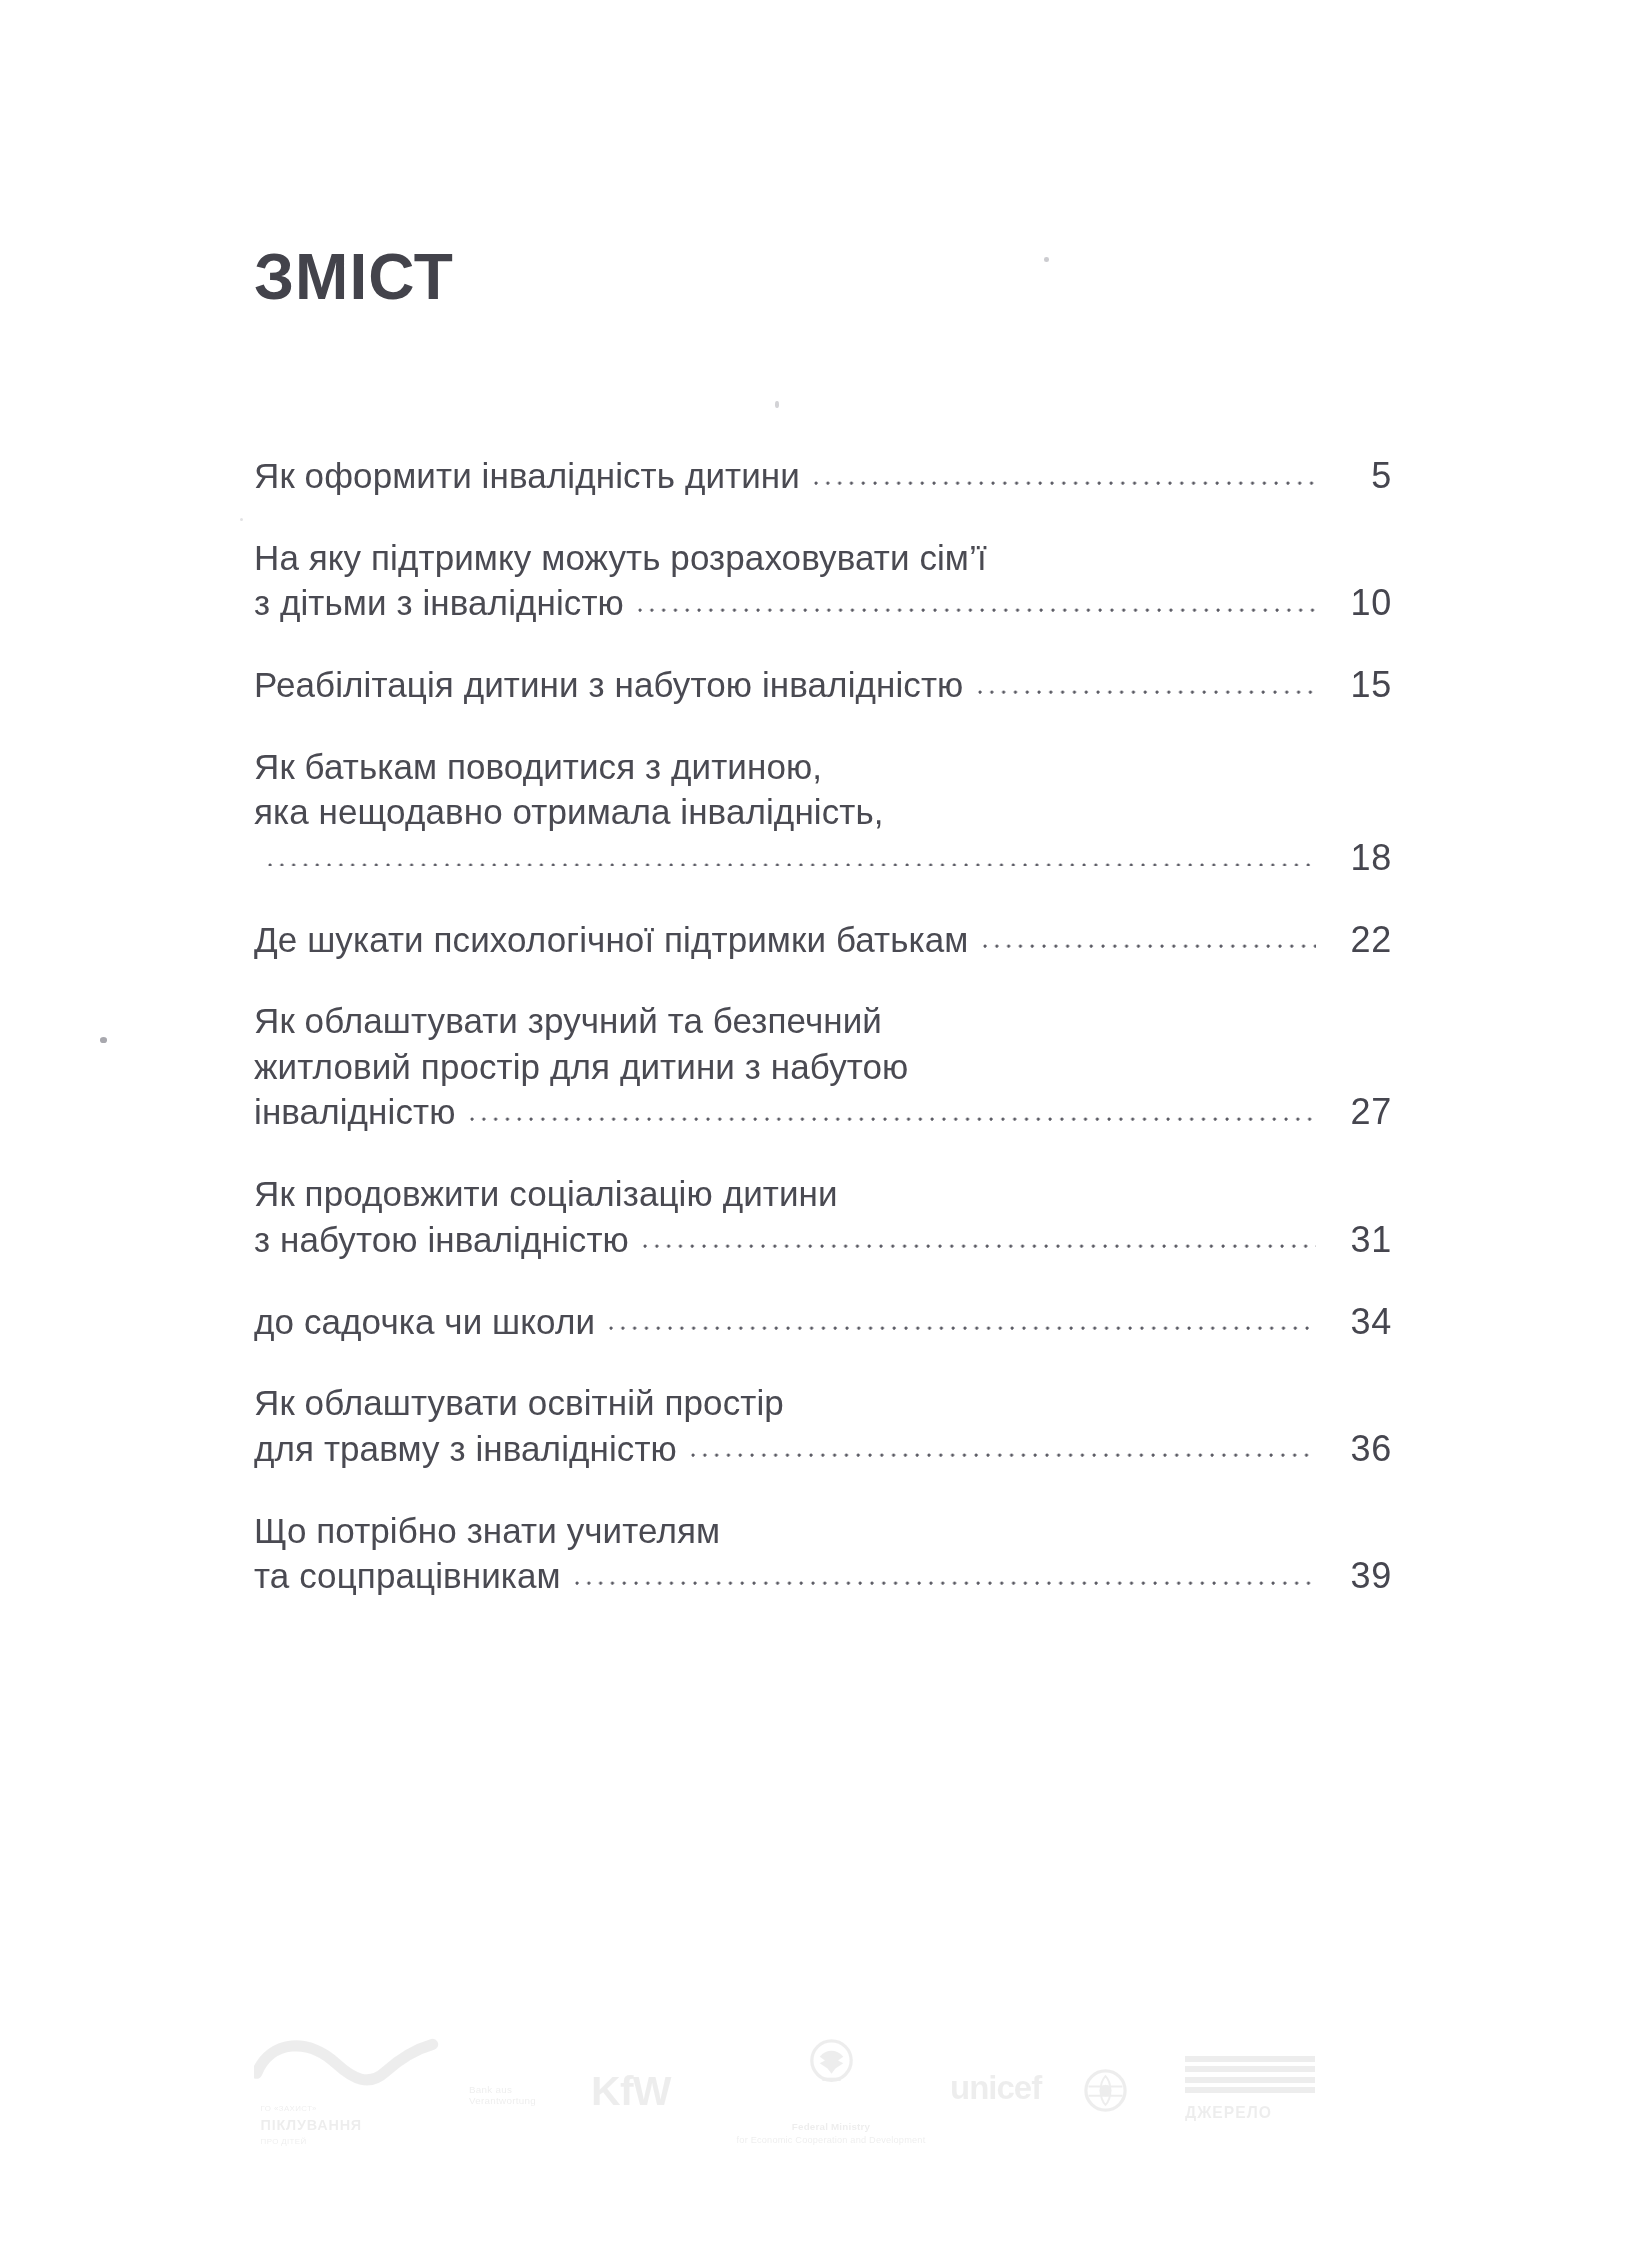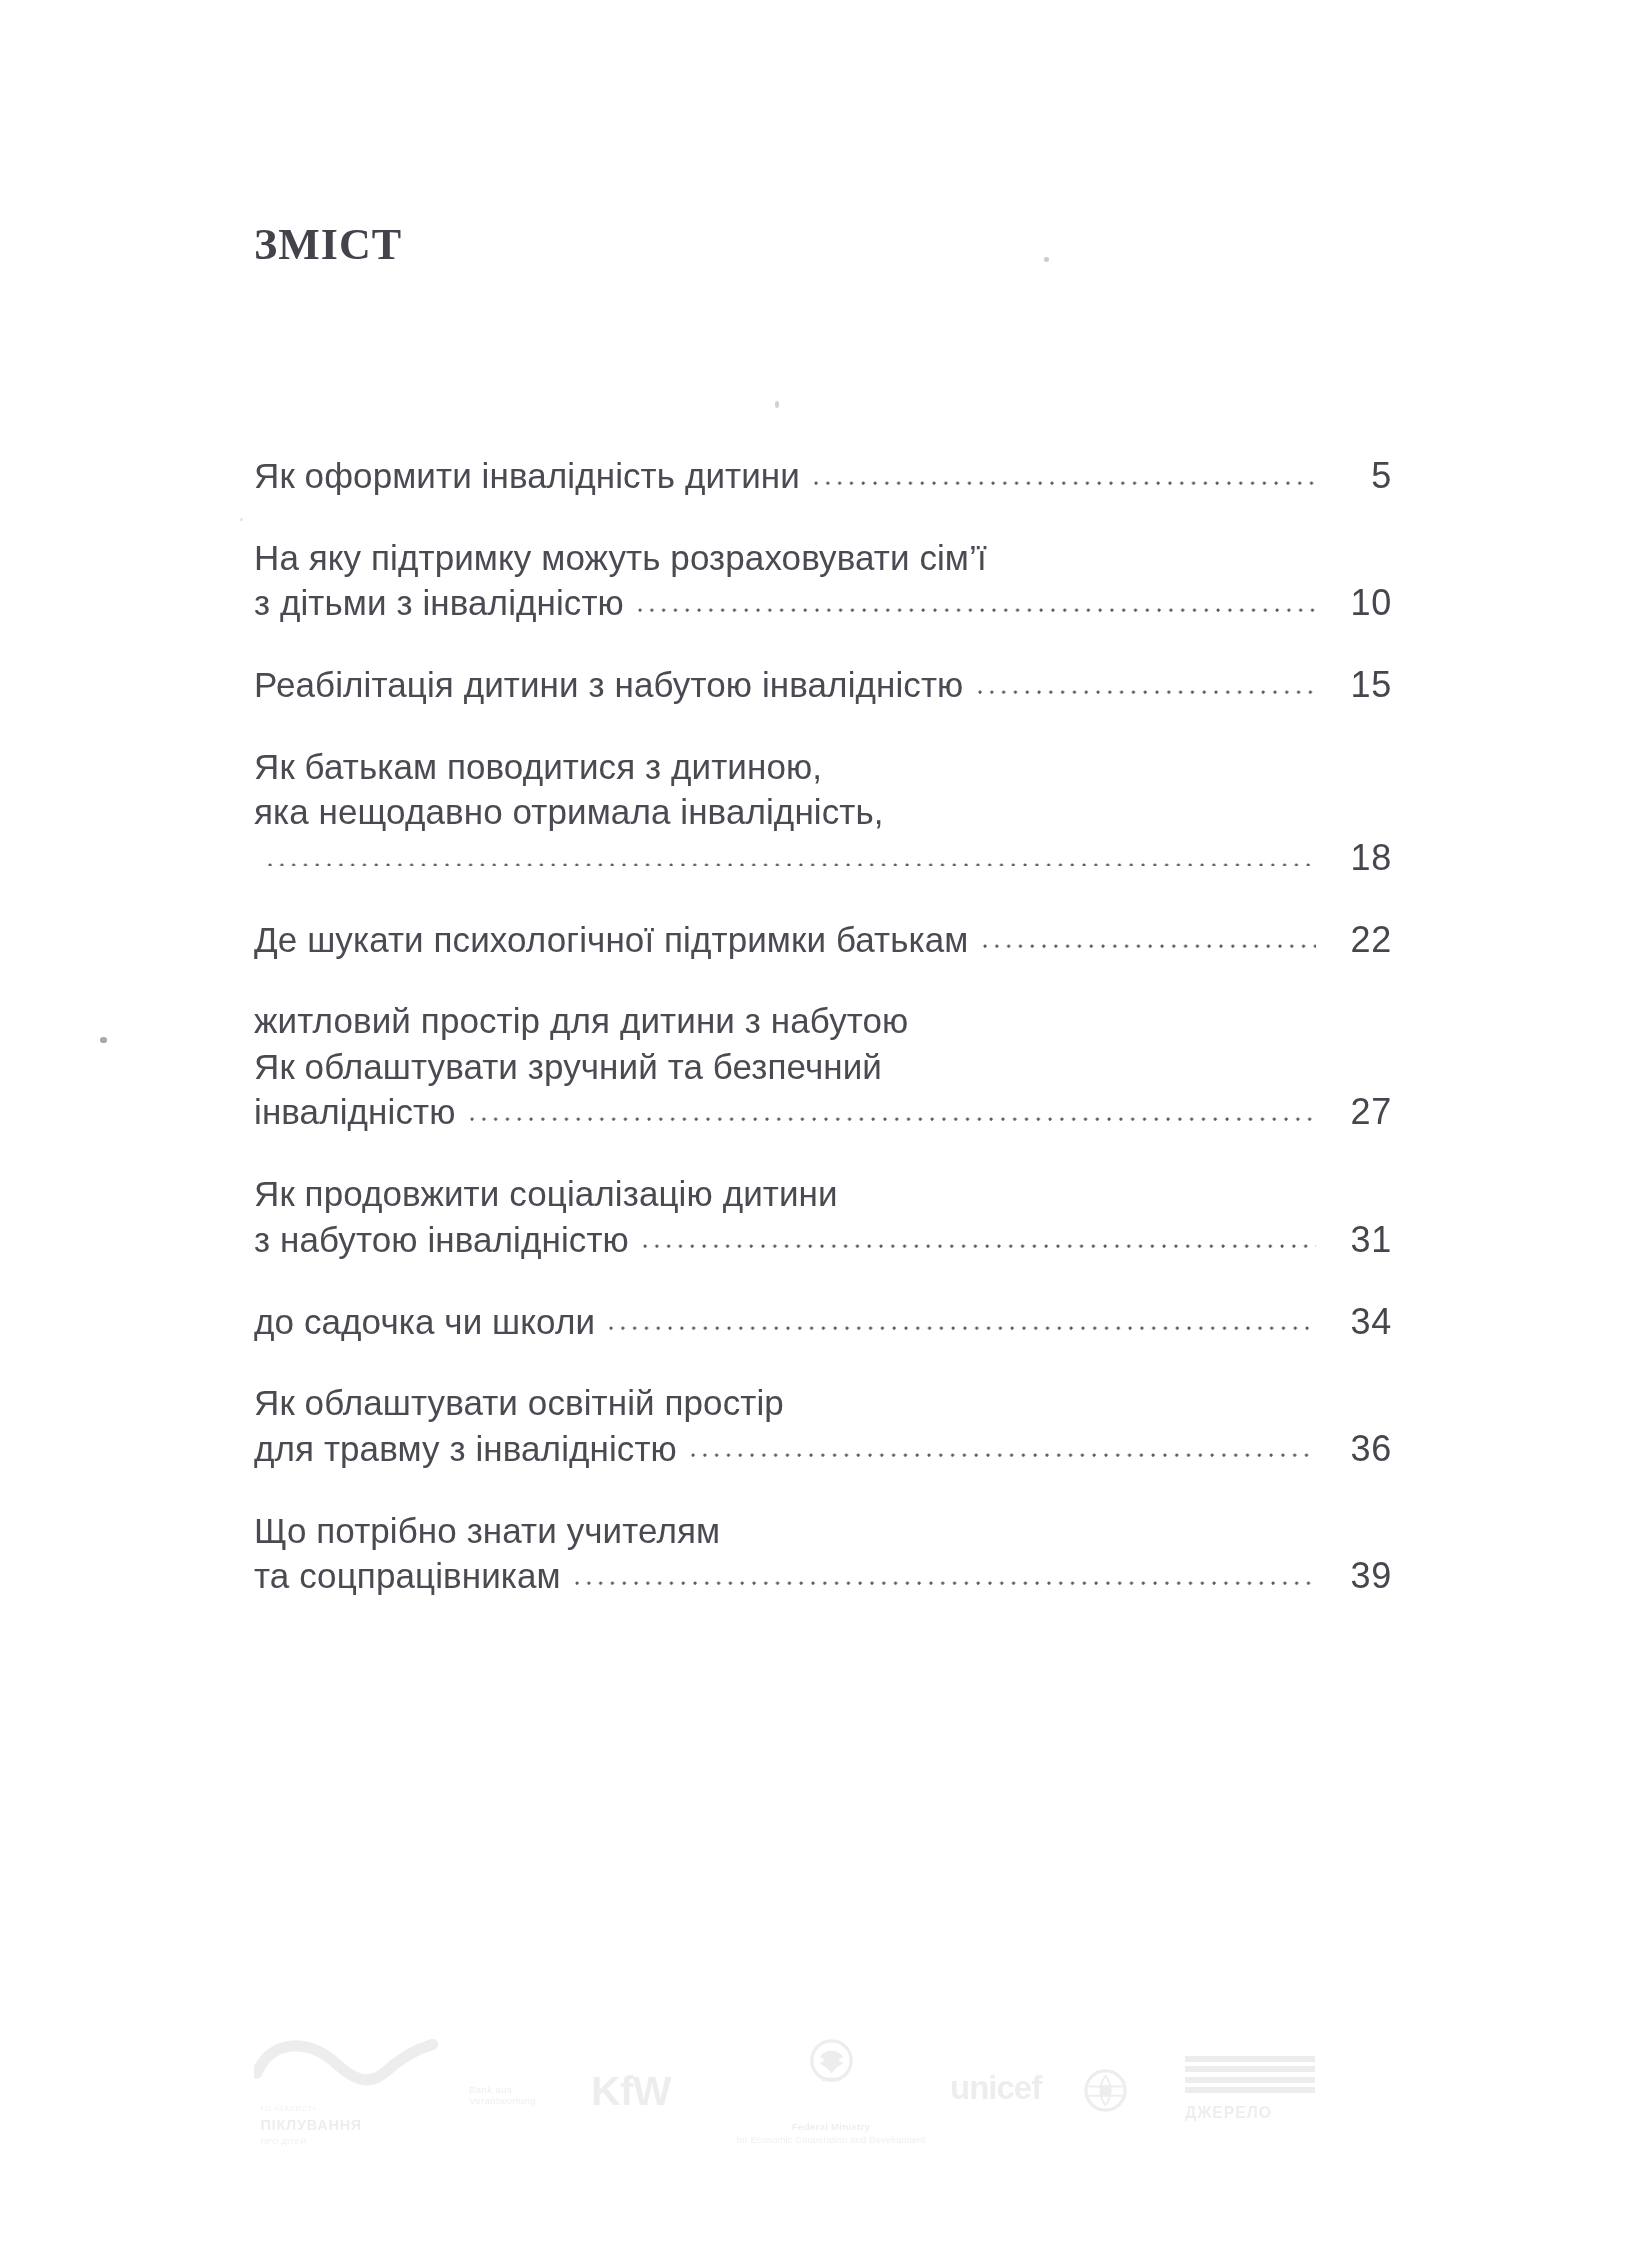--- a/index.html
+++ b/index.html
@@ -32,28 +32,27 @@
   }
   .artifact.a1 { left: 1044px; top: 257px;  width: 4.6px;  height: 4.6px; opacity:.35;}
   .artifact.a2 { left: 775px; top: 401px;  width: 3.9px;  height: 6.6px; opacity:.3; border-radius:40%;}
   .artifact.a3 { left: 100px;  top: 1037px; width: 7.2px; height: 5.9px;  opacity:.6;}
   .artifact.a4 { left: 240px;  top: 518px;  width: 3.3px;  height: 3.3px;  opacity:.2;}
 
   
   .toc-title {
     position: absolute;
     left: 254px;
-    top: 194px;
-    font-size: 44px;
+    top: 202px;
+    font-size: 64px;
     font-weight: bold;
     letter-spacing: 1px;
     color: #43434b;
     line-height: 1;
     white-space: nowrap;
-    font-family: Liberation Serif, serif;
   }
 
   
   .toc-list {
     position: absolute;
     left: 254px;
     top: 453px;
     width: 1138px;
   }
 
@@ -251,24 +250,24 @@
       </div>
       <div class="toc-entry">
         <div class="toc-line">
           <span class="label">Де шукати психологічної підтримки батькам</span>
           <span class="leader"></span>
           <span class="page-num">22</span>
         </div>
       </div>
       <div class="toc-entry">
         <div class="toc-line plain">
+          <span class="label">Як облаштувати зручний та безпечний</span>
+        </div>
+        <div class="toc-line plain">
           <span class="label">житловий простір для дитини з набутою</span>
-        </div>
-        <div class="toc-line plain">
-          <span class="label">Як облаштувати зручний та безпечний</span>
         </div>
         <div class="toc-line">
           <span class="label">інвалідністю</span>
           <span class="leader"></span>
           <span class="page-num">27</span>
         </div>
       </div>
       <div class="toc-entry">
         <div class="toc-line plain">
           <span class="label">Як продовжити соціалізацію дитини</span>

